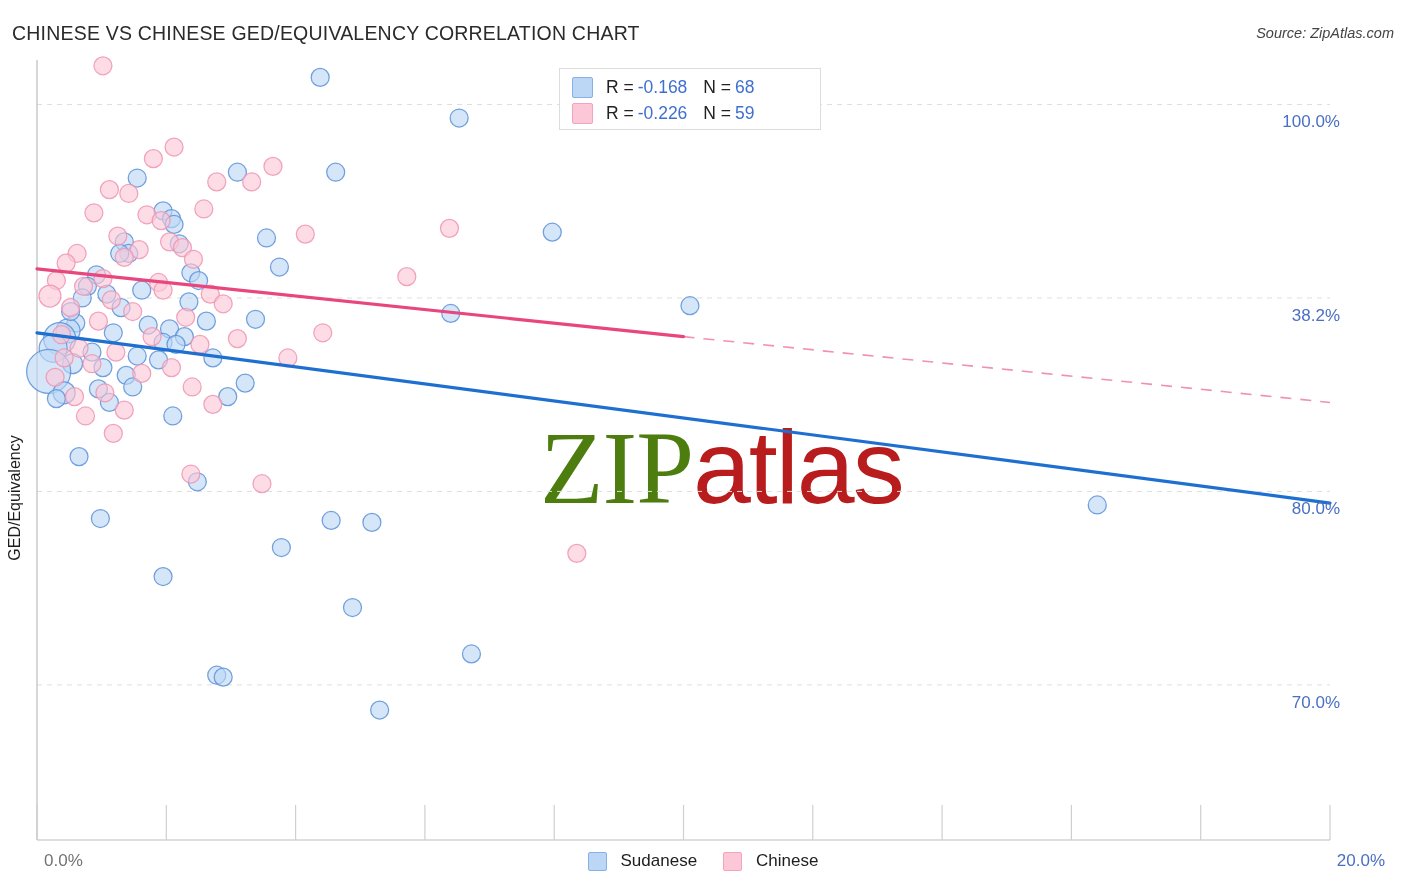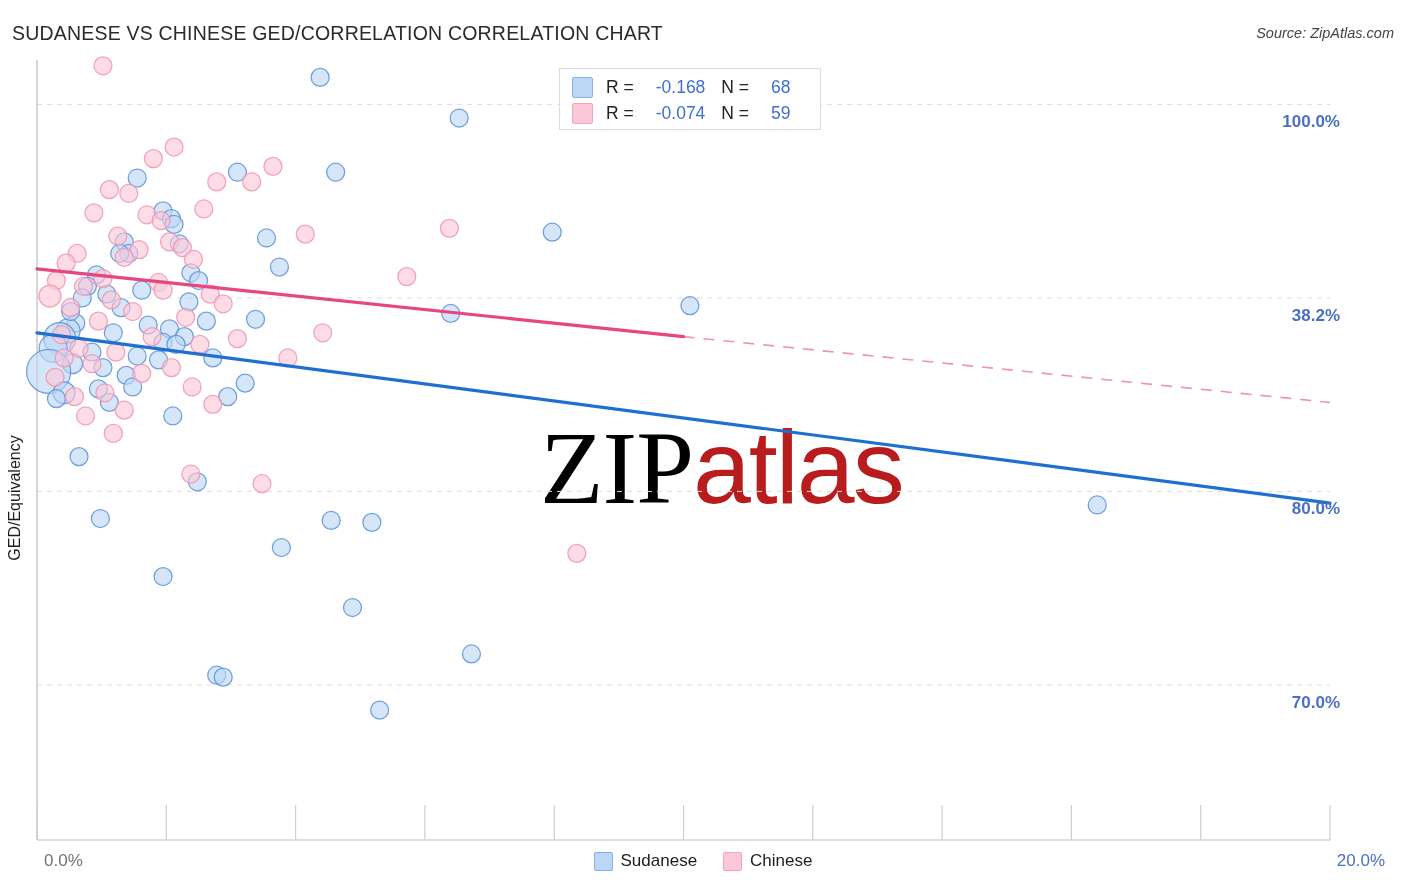--- a/index.html
+++ b/index.html
@@ -37,21 +37,20 @@
     transform-origin:center center;
     font-size:16px;color:#1d1d1d;white-space:nowrap;
   }
 
   .ytick{
     position:absolute;
     font-size:17px;color:#4a6fc4;
     white-space:nowrap;
     text-align:right;
     width:110px;
-    font-weight:bold;
   }
 
   .xtick-left{
     position:absolute;left:44px;top:851px;
     font-size:17px;color:#737373;white-space:nowrap;
   }
   .xtick-right{
     position:absolute;right:21px;top:851px;
     font-size:17px;color:#4a6fc4;white-space:nowrap;
   }
@@ -69,47 +68,47 @@
   }
   .legend-row.r1{top:5px;}
   .legend-row.r2{top:31px;}
   .lsw{
     width:21px;height:21px;box-sizing:border-box;border-radius:2px;
     margin-right:13px;
   }
   .lsw.blue{background:#bcd6f5;border:1.4px solid #86b0e6;}
   .lsw.pink{background:#fcc7d7;border:1.4px solid #f3a3bb;}
   .ltxt{font-size:17.5px;color:#222;white-space:nowrap;}
-  .lval{font-size:17.5px;color:#3f6fd0;white-space:nowrap;margin-left:22px;}
+  .lval{font-size:17.5px;color:#3f6fd0;white-space:nowrap;margin-left:4px;}
   .lsep{display:inline-block;width:16px;}
 
   .bottom-legend{
     position:absolute;left:0;right:0;top:851px;
     display:flex;justify-content:center;align-items:center;gap:26px;
   }
-  .bl-item{display:flex;align-items:center;gap:8px;}
+  .bl-item{display:flex;align-items:center;gap:14px;}
   .bl-sw{width:19px;height:19px;border-radius:2px;box-sizing:border-box;}
   .bl-sw.blue{background:#bcd6f5;border:1.4px solid #86b0e6;}
   .bl-sw.pink{background:#fcc7d7;border:1.4px solid #f3a3bb;}
   .bl-lbl{font-size:17px;color:#1d1d1d;white-space:nowrap;}
 
   .wm{
     position:absolute;left:540px;top:408px;
     pointer-events:none;user-select:none;
     white-space:nowrap;
   }
-  .wm .zip{font-family:"Liberation Serif", serif;font-size:104px;color:#000000;letter-spacing:-1px;text-align:center;}
+  .wm .zip{font-family:"Liberation Serif", serif;font-size:104px;color:#4d7c0f;letter-spacing:-1px;text-align:center;}
   .wm .atl{font-family:"Liberation Sans", sans-serif;font-size:104px;color:#b91c1c;letter-spacing:-2px;}
 </style>
 </head>
 <body>
 
 <div id="chart-root">
 
-  <div class="title">SUDANESE VS CHINESE GED/CORRELATION CORRELATION CHART</div>
+  <div class="title">CHINESE VS CHINESE GED/EQUIVALENCY CORRELATION CHART</div>
   <div class="source">Source: ZipAtlas.com</div>
 
   <div class="wm">
     <span class="zip">ZIP</span><span class="atl">atlas</span>
   </div>
 
   <div class="plot">
     <svg class="canvas" id="svg-canvas" width="1293" height="770">
         <line x1="0" y1="44.497487437185896" x2="1293" y2="44.497487437185896" stroke="#dedede" stroke-width="1" stroke-dasharray="5,5"></line>
         <line x1="0" y1="237.964824120603" x2="1293" y2="237.964824120603" stroke="#dedede" stroke-width="1" stroke-dasharray="5,5"></line>
@@ -279,21 +278,21 @@
       <span class="lsw blue"></span>
       <span class="ltxt">R =</span>
       <span class="lval">-0.168</span>
       <span class="lsep"></span>
       <span class="ltxt">N =</span>
       <span class="lval">68</span>
     </div>
     <div class="legend-row r2">
       <span class="lsw pink"></span>
       <span class="ltxt">R =</span>
-      <span class="lval">-0.074</span>
+      <span class="lval">-0.226</span>
       <span class="lsep"></span>
       <span class="ltxt">N =</span>
       <span class="lval">59</span>
     </div>
   </div>
 
   <div class="bottom-legend">
     <div class="bl-item">
       <span class="bl-sw blue"></span>
       <span class="bl-lbl">Sudanese</span>

